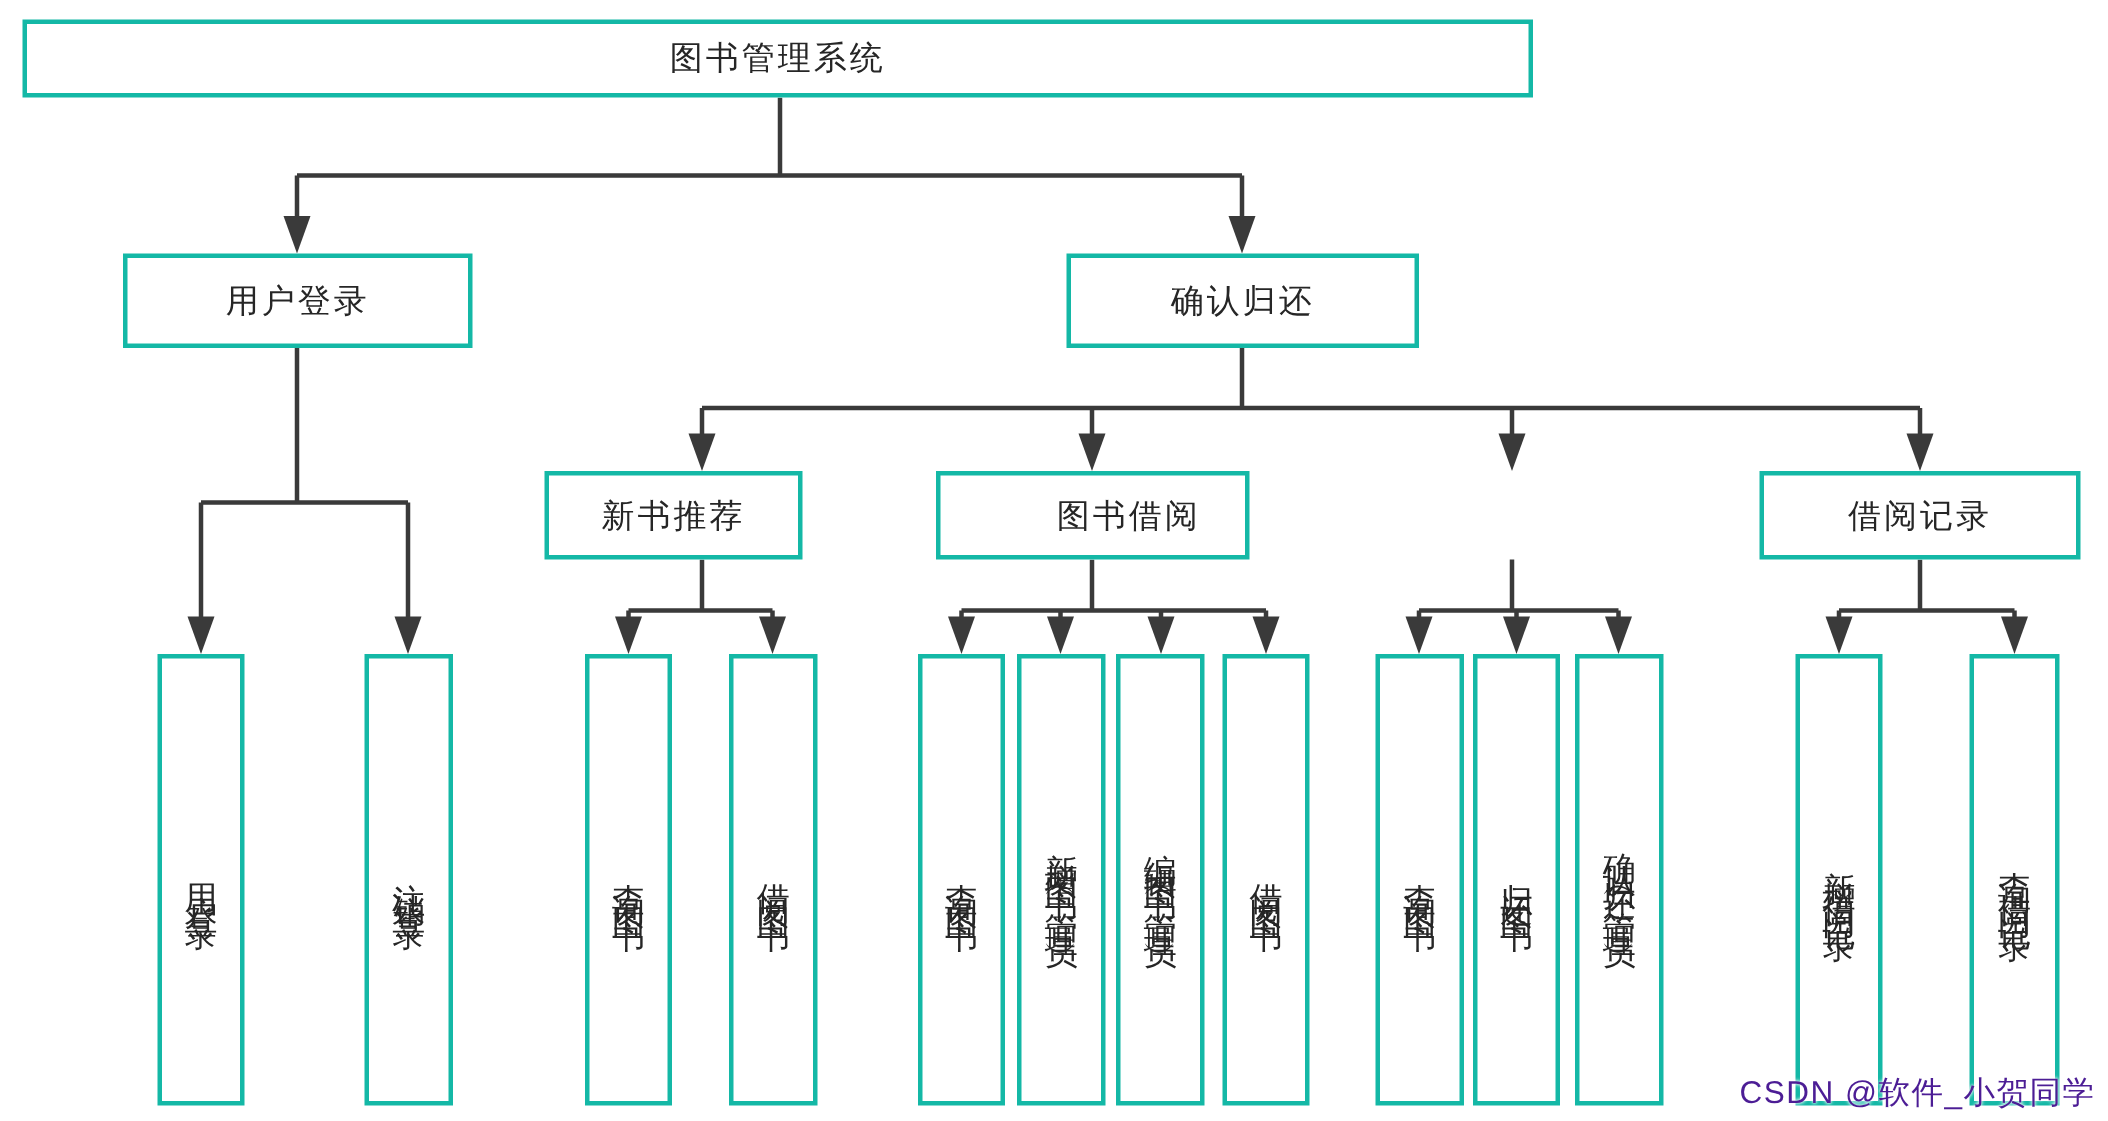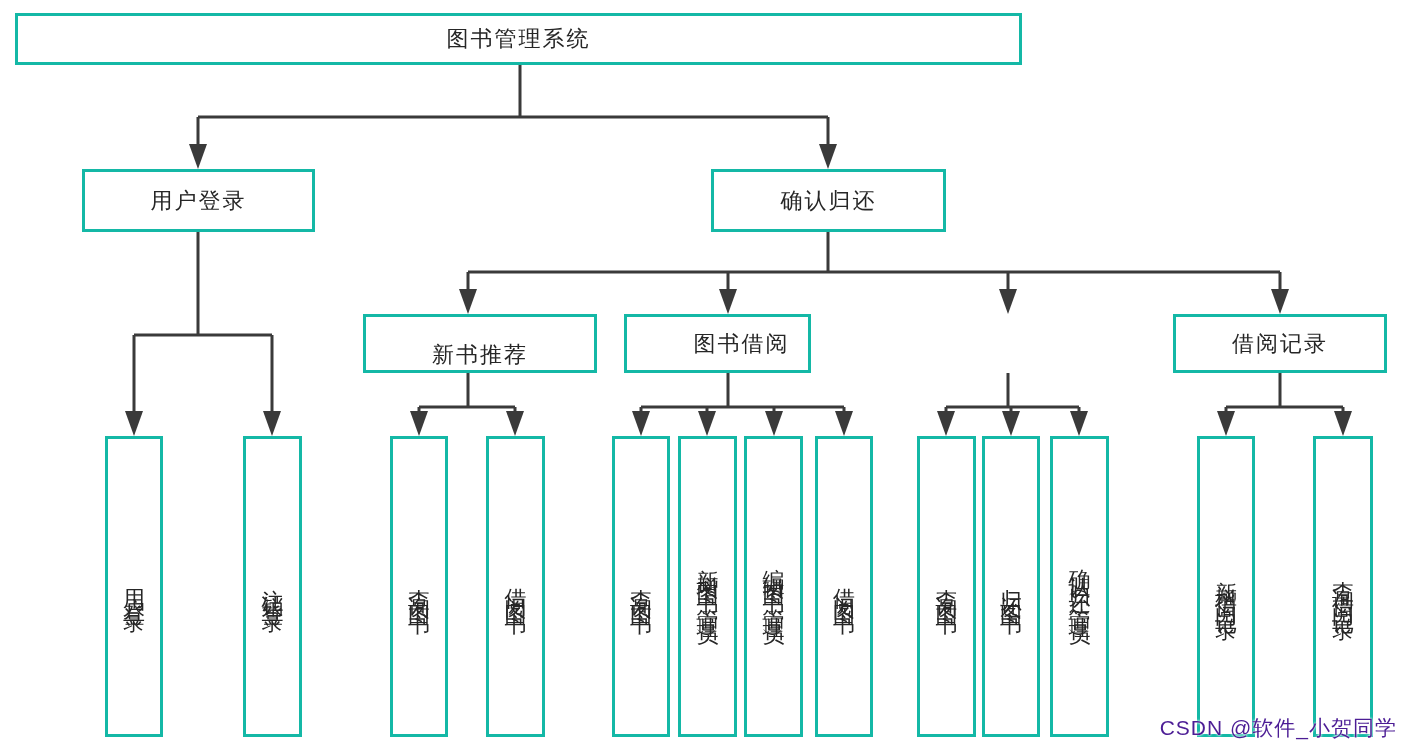--- a/index.html
+++ b/index.html
@@ -39,22 +39,22 @@
     line-height: 1;
     white-space: nowrap;
   }
   
   .n-root   { left: 15px;  top: 13px;  width: 1007px; height: 52px; }
   
   .n-ul     { left: 82px;  top: 169px; width: 233px; height: 63px; }
   .n-bm     { left: 711px; top: 169px; width: 235px; height: 63px; }
   
   .lv3      { top: 314px; height: 59px; }
-  .n-nb     { left: 363px;  width: 234px; align-items: flex-end; }
-  .n-bb     { left: 624px;  width: 187px; padding-left: 48px; }
+  .n-nb     { left: 363px;  width: 172px; }
+  .n-bb     { left: 624px;  width: 209px; padding-left: 48px; }
   .n-cb     { left: 903px;  width: 211px; }
   .n-br     { left: 1173px; width: 214px; }
   
   .leaf     { top: 436px; height: 301px; }
   .n-ul1    { left: 105px;  width: 58px; }
   .n-ul2    { left: 243px;  width: 59px; }
   .n-nb1    { left: 390px;  width: 58px; }
   .n-nb2    { left: 486px;  width: 59px; }
   .n-bb1    { left: 612px;  width: 58px; }
   .n-bb2    { left: 678px;  width: 59px; }

